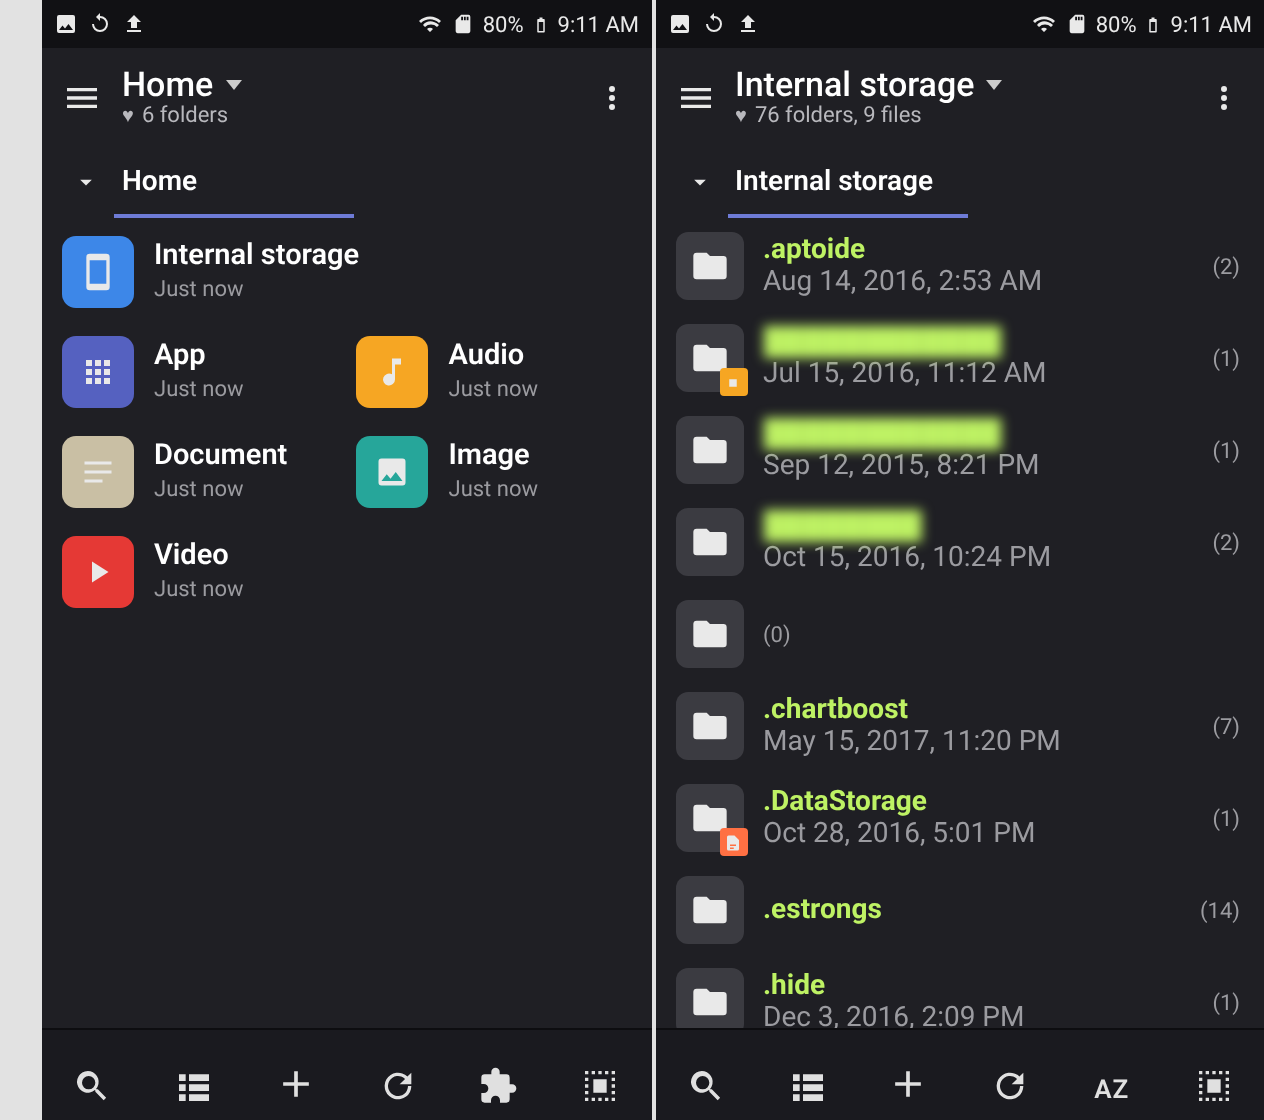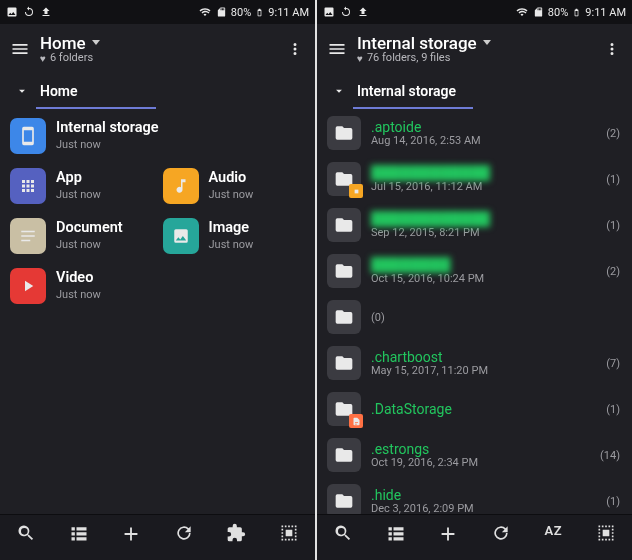--- a/index.html
+++ b/index.html
@@ -1,17 +1,17 @@
 <!DOCTYPE html>
 <html><head>
 <meta charset="utf-8">
 <style>
   * { box-sizing: border-box; margin: 0; padding: 0; }
   html, body { width: 632px; height: 560px; background: #fff; font-family: Roboto, Arial, sans-serif; }
-  .wrap { display: flex; width: 632px; height: 560px; gap: 2px; background:#e2e2e2; }
+  .wrap { display: flex; width: 632px; height: 560px; gap: 2px; background:#e2e2e2;padding-left:21px; }
   .pane { flex: 1; background: #1f1f24; color: #e9e9e9; display: flex; flex-direction: column; overflow: hidden; position: relative; }
   .statusbar { height: 24px; background: #111114; display: flex; align-items: center; justify-content: space-between; padding: 0 6px; font-size: 11px; color: #e9e9e9; }
   .statusbar .left, .statusbar .right { display: flex; align-items: center; gap: 5px; }
   .statusbar .right { gap: 4px; }
   .sb-ico { display:inline-flex; align-items:center; justify-content:center; }
   .sb-ico svg { display:block; }
   .appbar { height: 50px; display: flex; align-items: center; padding: 0 8px; gap: 8px; }
   .hamburger { width:24px; height:24px; display:flex; align-items:center; justify-content:center; }
   .titleblock { display:flex; flex-direction:column; line-height:1.1; }
   .titleblock .title { font-size: 17px; font-weight: 500; color:#fff; display:flex; align-items:center; gap:6px;}
@@ -37,30 +37,30 @@
   .ic-indigo { background:#5561c0; }
   .ic-orange { background:#f6a623; }
   .ic-tan { background:#c9bfa4; }
   .ic-teal { background:#26a69a; }
   .ic-red { background:#e53935; }
   
   .flist { padding: 2px 0 0 0; }
   .fitem { display:flex; align-items:center; gap:10px; padding: 6px 12px 6px 10px; position:relative;}
   .fitem .fic { width:34px; height:34px; border-radius:6px; background:#3b3b41; display:flex; align-items:center; justify-content:center; flex-shrink:0; position:relative;}
   .fitem .ftxt { display:flex; flex-direction:column; line-height:1.15; flex:1; min-width:0;}
-  .fitem .fname { font-size:14px; font-weight:400; color:#22c55e; white-space:nowrap; overflow:hidden; text-overflow:ellipsis;}
-  .fitem .fdate { font-size:11px; color:#9b9ba0; margin-top:0;}
+  .fitem .fname { font-size:14px; font-weight:700; color:#bef264; white-space:nowrap; overflow:hidden; text-overflow:ellipsis;}
+  .fitem .fdate { font-size:14px; color:#9b9ba0; margin-top:0;}
   .fitem .fcount { font-size:11px; color:#9b9ba0; }
   .badge { position:absolute; width:14px; height:14px; border-radius:2px; bottom:-2px; right:-2px; display:flex; align-items:center; justify-content:center;}
   .badge.orange { background:#f6a623; }
   .badge.orange2 { background:#ff7043; }
   .blur { filter: blur(3px); color:#ccc;}
   
   .bottom { height:46px; background:#1a1a1f; display:flex; align-items:center; justify-content:space-around; border-top:1px solid #0d0d10;}
-  .bot-btn { width:30px; height:30px; display:flex; align-items:flex-start; justify-content:center; color:#e0e0e0;}
+  .bot-btn { width:30px; height:30px; display:flex; align-items:flex-end; justify-content:center; color:#e0e0e0;}
   .az { font-size:13px; font-weight:600; letter-spacing:0.5px;}
   svg { fill: currentColor; }
   .heart { font-size:10px; }
   .triangle-down { width:0; height:0; border-left:4px solid transparent; border-right:4px solid transparent; border-top:5px solid #ccc; display:inline-block;}
 </style>
 </head>
 <body>
 
 <div class="wrap">
 
@@ -405,32 +405,32 @@
                 <path d="M10 4H4a2 2 0 0 0-2 2v12a2 2 0 0 0 2 2h16a2 2 0 0 0 2-2V8a2 2 0 0 0-2-2h-8l-2-2z"></path>
               </svg>
               <div class="badge orange2">
                 <svg width="9" height="9" viewBox="0 0 24 24" fill="#fff">
                   <path d="M14 2H6a2 2 0 0 0-2 2v16a2 2 0 0 0 2 2h12a2 2 0 0 0 2-2V8l-6-6zM8 14h8v2H8v-2zm0 4h5v2H8v-2z"></path>
                 </svg>
               </div>
             </div>
             <div class="ftxt">
               <span class="fname">.DataStorage</span>
+              <span class="fdate">Oct 28, 2016, 5:01 PM</span>
             </div>
             <span class="fcount">(1)</span>
           </div>
           <div class="fitem">
             <div class="fic">
               <svg width="20" height="20" viewBox="0 0 24 24" fill="#9ea0a6">
                 <path d="M10 4H4a2 2 0 0 0-2 2v12a2 2 0 0 0 2 2h16a2 2 0 0 0 2-2V8a2 2 0 0 0-2-2h-8l-2-2z"></path>
               </svg>
             </div>
             <div class="ftxt">
               <span class="fname">.estrongs</span>
-              <span class="fdate">Oct 19, 2016, 2:34 PM</span>
             </div>
             <span class="fcount">(14)</span>
           </div>
           <div class="fitem">
             <div class="fic">
               <svg width="20" height="20" viewBox="0 0 24 24" fill="#9ea0a6">
                 <path d="M10 4H4a2 2 0 0 0-2 2v12a2 2 0 0 0 2 2h16a2 2 0 0 0 2-2V8a2 2 0 0 0-2-2h-8l-2-2z"></path>
               </svg>
             </div>
             <div class="ftxt">

